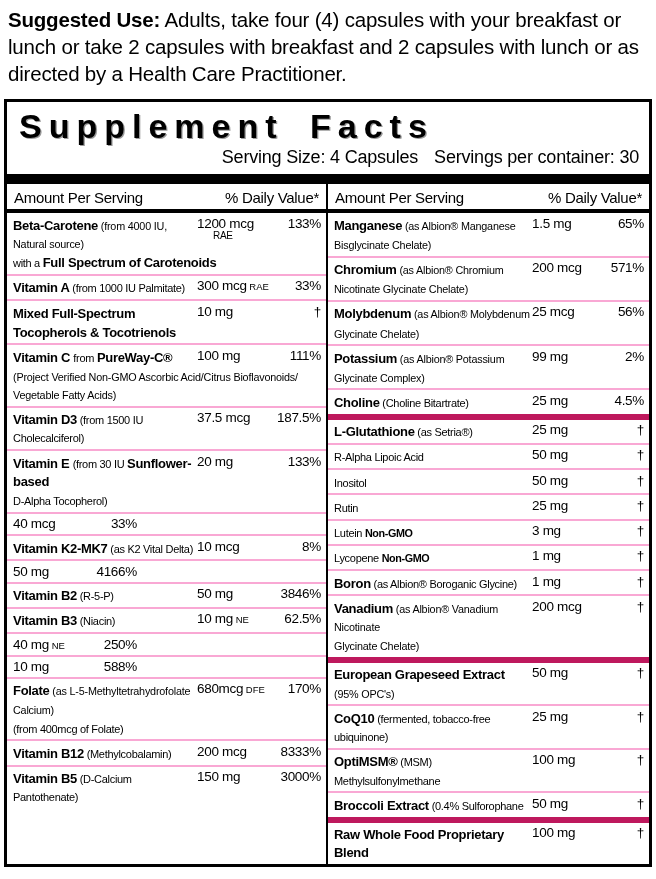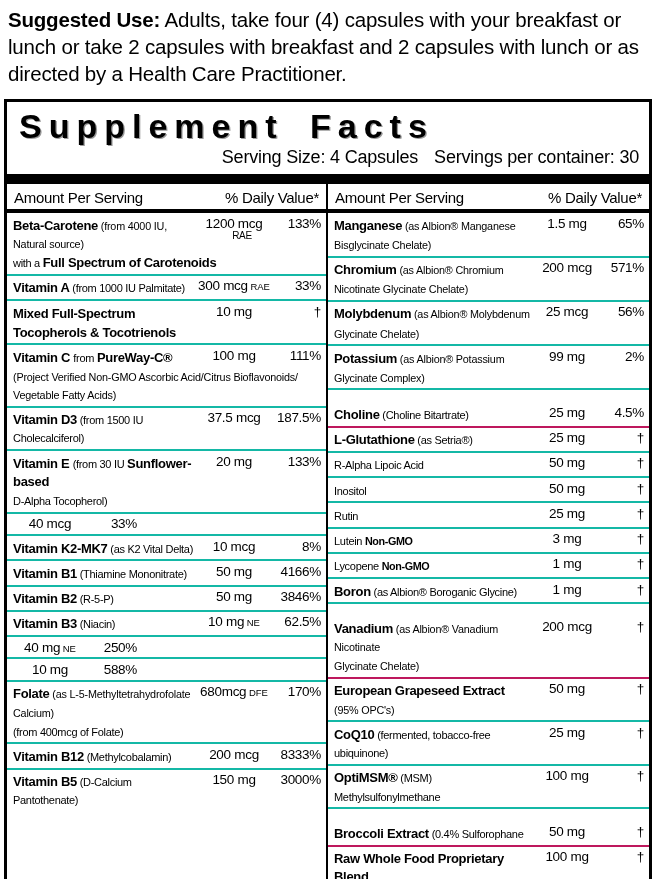--- a/index.html
+++ b/index.html
@@ -18,26 +18,26 @@
 
   
   .cols{display:flex;align-items:stretch;}
   .col{width:50%;box-sizing:border-box;display:flex;flex-direction:column;}
   .col-left{border-right:2px solid #000;}
   .col-head{display:flex;justify-content:space-between;padding:5px 7px 3px 7px;font-size:15px;letter-spacing:-0.3px;}
   .bar-head{height:4px;background:#000;}
 
   
   .rows{display:block;}
-  .row{padding:2.5px 5px 2.5px 6px;border-bottom:2px solid #14b8a6;}
-  .row.tk{border-bottom:2px solid #be185d;margin-top:12px;}
+  .row{padding:2.5px 5px 2.5px 6px;border-bottom:2px solid #f9a8d4;}
+  .row.tk{border-bottom:6px solid #be185d;}
   .row.nb, .rows .row:last-child{border-bottom:none;}
   .row-top{display:flex;align-items:flex-start;}
   .nm{flex:1 1 auto;line-height:1.14;padding-right:2px;}
-  .amt{flex:0 0 74px;font-size:13.5px;line-height:1.14;letter-spacing:-0.3px;white-space:nowrap;text-align:center;}
+  .amt{flex:0 0 74px;font-size:13.5px;line-height:1.14;letter-spacing:-0.3px;white-space:nowrap;}
   .dvv{flex:0 0 50px;text-align:right;font-size:13.5px;line-height:1.14;letter-spacing:-0.3px;}
   .col-right .amt{flex-basis:70px;}
   .col-right .dvv{flex-basis:42px;}
   .ax{font-size:9.5px;letter-spacing:0;}
   .asub{font-size:10px;padding-left:16px;line-height:1;}
   .cont{line-height:1.13;padding-top:1px;}
 
   
   .seg-b{font-weight:bold;font-size:13px;letter-spacing:-0.3px;}
   .seg-r{font-size:11px;letter-spacing:-0.3px;}
@@ -123,21 +123,20 @@
           </div>
           <div class="row">
             <div class="row-top">
               <div class="nm"><span class="seg-b">Vitamin K2-MK7</span><span class="seg-r"> (as K2 Vital Delta)</span></div>
               <div class="amt"><span>10 mcg</span></div>
               <div class="dvv">8%</div>
             </div>
           </div>
           <div class="row">
             <div class="row-top">
-              <div class="nm"><span class="seg-b">Vitamin B1</span><span class="seg-r"> (Thiamine Mononitrate)</span></div>
               <div class="amt"><span>50 mg</span></div>
               <div class="dvv">4166%</div>
             </div>
           </div>
           <div class="row">
             <div class="row-top">
               <div class="nm"><span class="seg-b">Vitamin B2</span><span class="seg-r"> (R-5-P)</span></div>
               <div class="amt"><span>50 mg</span></div>
               <div class="dvv">3846%</div>
             </div>

